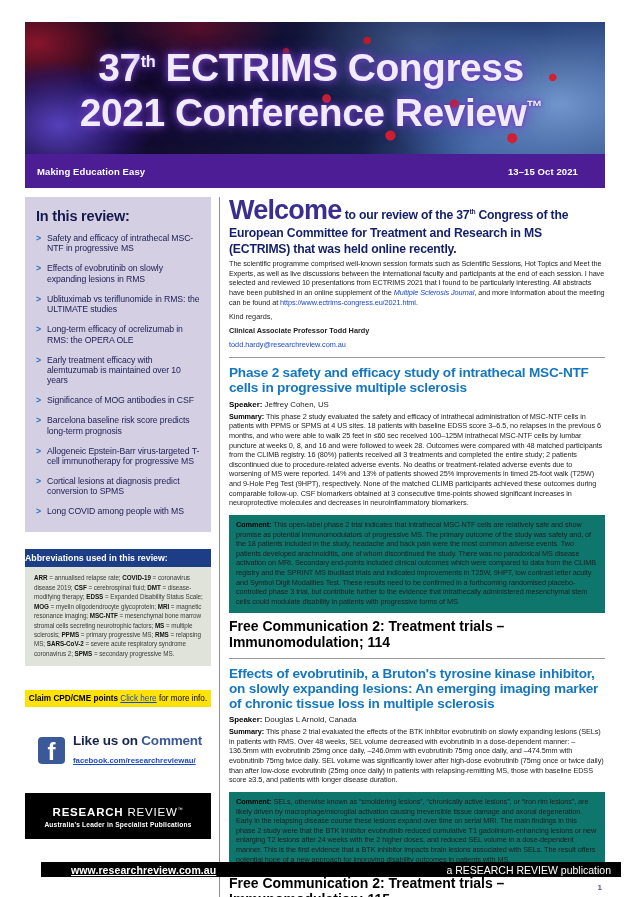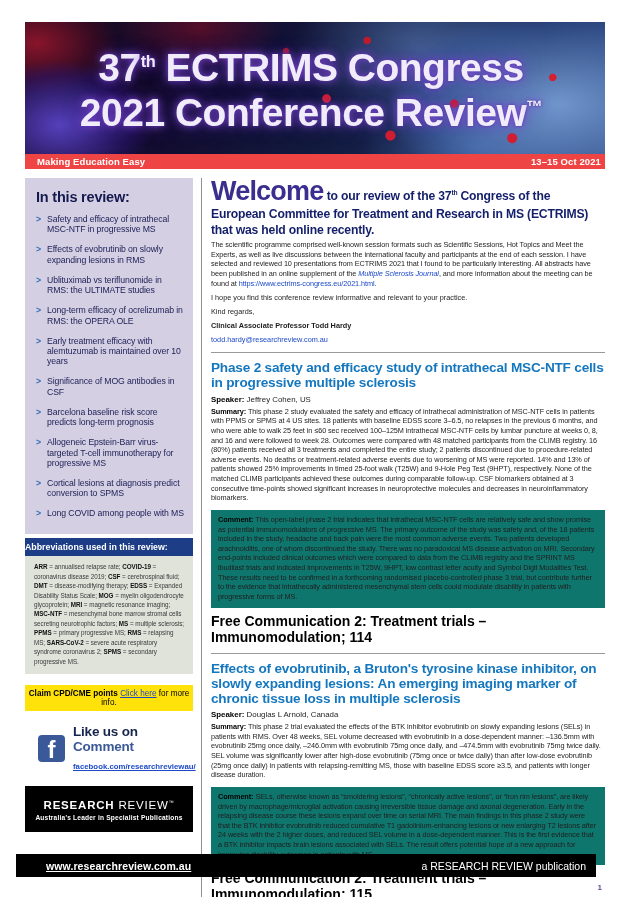--- a/index.html
+++ b/index.html
@@ -34,28 +34,28 @@
     position:absolute; left:0; right:8px; top:24px; text-align:center;
     color:#f1ecf9; font-weight:bold; font-size:39px; line-height:1.15;
     letter-spacing:-0.5px;
     text-shadow: 0 0 9px rgba(132,78,218,0.95), 0 0 3px rgba(70,30,150,0.9), 0 0 18px rgba(100,50,190,0.6);
   }
   .banner-title sup { font-size:0.42em; vertical-align:super; }
   .tm-sup { font-size:0.35em; vertical-align:super; }
 
   
   .topbar {
-    height:15px; background:#ef4444; color:#fff;
+    height:34px; background:#4c1d95; color:#fff;
     display:flex; justify-content:space-between; align-items:center;
-    padding:0 4px 0 12px; font-size:9.5px; font-weight:bold; letter-spacing:0.1px;
+    padding:0 27px 0 12px; font-size:9.5px; font-weight:bold; letter-spacing:0.1px;
   }
 
   
   .columns { display:flex; gap:8px; margin-top:9px; align-items:flex-start; }
-  .sidebar { width:168px; flex:none; display:flex; flex-direction:column; gap:11px; }
+  .sidebar { width:186px; flex:none; display:flex; flex-direction:column; gap:24px; }
 
   .toc { background:#d5cfe3; padding:11px 9px 6px 11px; }
   .toc h2 { font-size:14.5px; color:#14194e; margin-bottom:9px; letter-spacing:-0.2px; }
   .toc-item { display:flex; gap:6px; margin-bottom:9.5px; font-size:8.7px; line-height:1.2; color:#1a1f55; letter-spacing:-0.1px; }
   .toc-item .chev { color:#2f6db8; font-weight:bold; flex:none; }
 
   .abbr-head { background:#1d3d87; color:#fff; font-weight:bold; font-size:8.8px; padding:4px 8px 4px 0; }
   .abbr-body { background:#dfe3da; font-size:6.3px; color:#3a3a3a; padding:6px 8px 8px 9px; line-height:1.5; letter-spacing:-0.05px; }
   .abbr-body b { color:#101010; }
   .abbr { margin-top:-7px; }
@@ -102,21 +102,21 @@
   .art-sum { font-size:7.3px; line-height:1.32; color:#1e1e1e; letter-spacing:-0.08px; }
   .art-sum b, .comment b { color:#000; }
   .comment {
     background:#0f766e; padding:5px 7px 6px; margin:7px 0 5px;
     font-size:7.3px; line-height:1.32; color:#1e1e1e; letter-spacing:-0.08px;
   }
   .source { font-size:14px; font-weight:bold; color:#000; margin:3px 0 2px; }
 
   
   .footer {
-    position:absolute; left:16px; width:580px; bottom:20px; height:23px; background:#000;
+    position:absolute; left:41px; width:580px; bottom:20px; height:15px; background:#000;
     display:flex; align-items:center; justify-content:space-between;
     padding:0 10px 0 30px;
   }
   .footer a { color:#fff; font-weight:bold; font-size:10.5px; text-decoration:underline; cursor:pointer; letter-spacing:0.1px; }
   .footer .pub { color:#fff; font-weight:normal; font-size:10.5px; }
   .pagenum { position:absolute; right:27px; bottom:5px; font-size:8px; font-weight:bold; color:#6a4a9a; }
 </style>
 </head>
 <body>
 
@@ -210,21 +210,20 @@
 
       <main class="main">
 
         <div class="w-head">
           <span class="w-word">Welcome</span><span class="w-rest"><span> to our review of the 37</span><sup>th</sup><span> Congress of the European Committee for Treatment and Research in MS (ECTRIMS) that was held online recently.</span></span>
         </div>
 
         <p class="body-p"><span>The scientific programme comprised well-known session formats such as Scientific Sessions, Hot Topics and Meet the Experts, as well as live discussions between the international faculty and participants at the end of each session. I have selected and reviewed 10 presentations from ECTRIMS 2021 that I found to be particularly interesting. All abstracts have been published in an online supplement of the </span><a class="doclink journal">Multiple Sclerosis Journal</a><span>, and more information about the meeting can be found at </span><a class="doclink">https://www.ectrims-congress.eu/2021.html</a><span>.</span></p>
 
         <div class="signoff">
-          <p>I hope you find this conference review informative and relevant to your practice.</p>
           <p>Kind regards,</p>
           <p class="author">Clinical Associate Professor Todd Hardy</p>
           <p><a class="doclink">todd.hardy@researchreview.com.au</a></p>
         </div>
 
         <hr class="rule">
 
         <section>
           <h3 class="art-title">Phase 2 safety and efficacy study of intrathecal MSC-NTF cells in progressive multiple sclerosis</h3>
           <p class="meta"><b>Speaker:</b> <span>Jeffrey Cohen, US</span></p>

